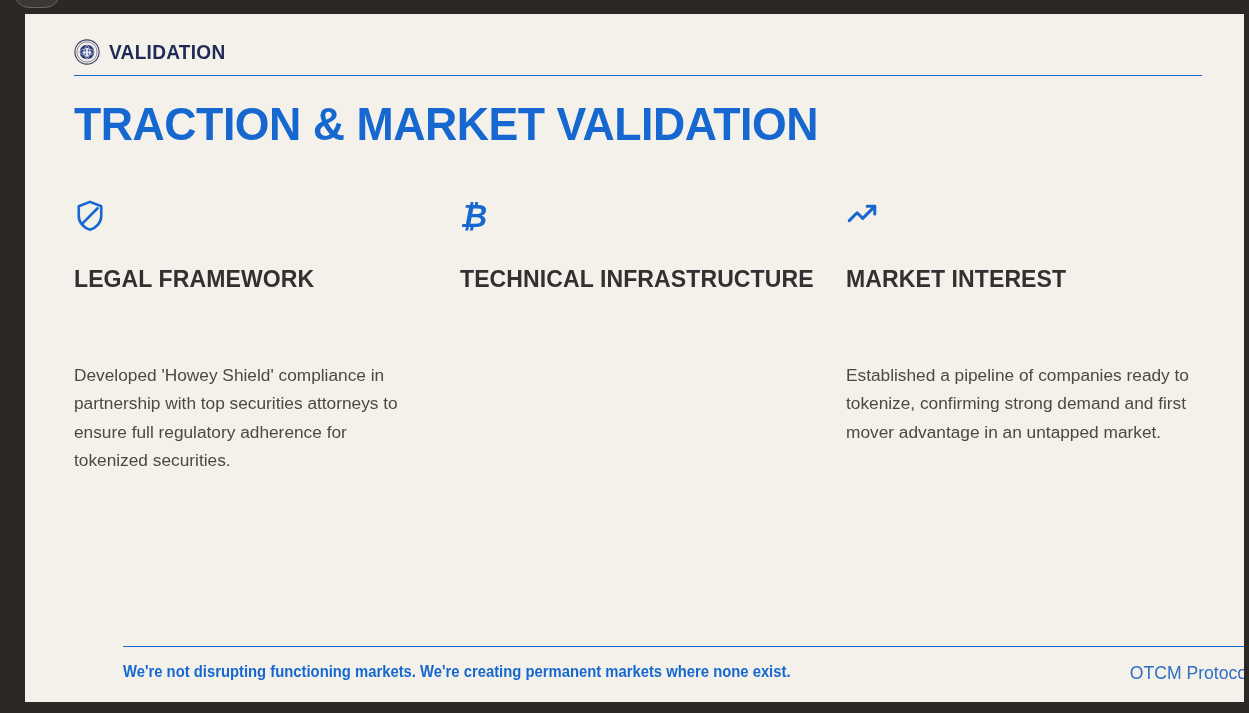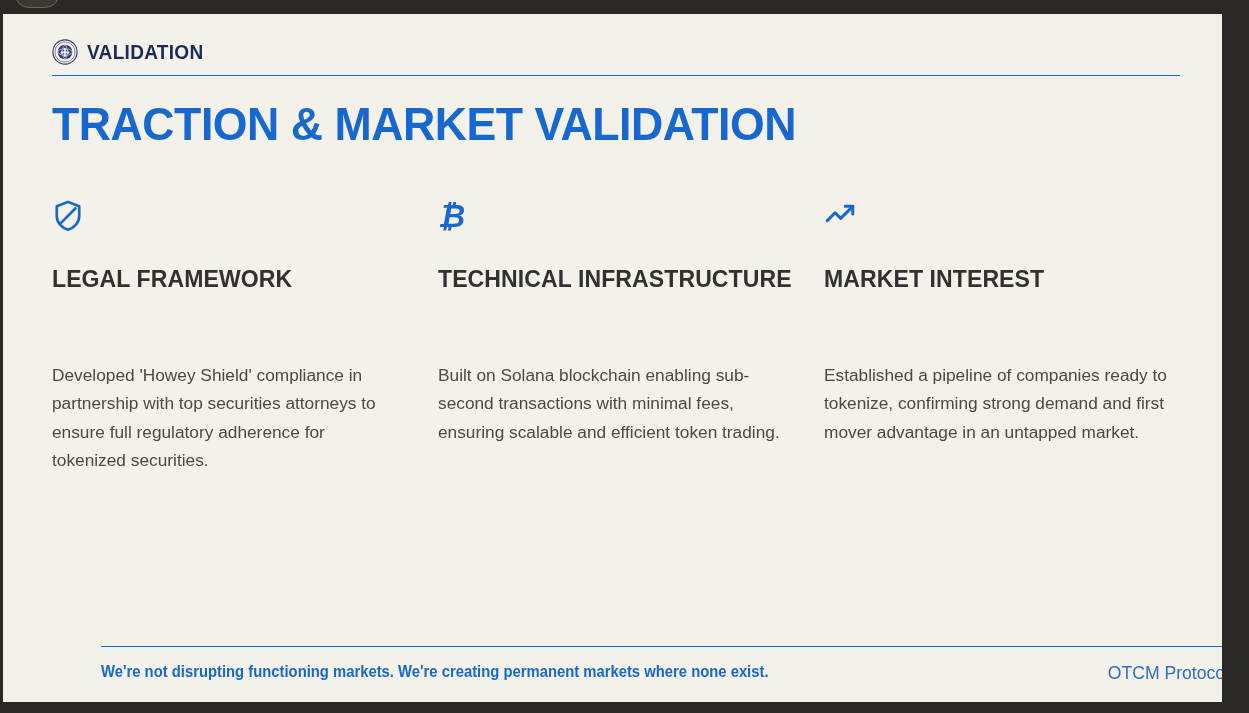--- a/index.html
+++ b/index.html
@@ -28,21 +28,21 @@
     width: 46px;
     height: 30px;
     border: 1.5px solid #6c6662;
     border-radius: 15px;
     background: #3a3734;
   }
 
   
   #slide {
     position: absolute;
-    left: 3px;
+    left: 25px;
     top: 14px;
     width: 1219px;
     height: 688px;
     background: #f4f1ea;
     overflow: hidden;
   }
 
   #slide-inner {
     position: absolute;
     left: 49px;
@@ -218,21 +218,20 @@
           </div>
           <div class="col-heading">LEGAL FRAMEWORK</div>
           <p class="col-body">Developed 'Howey Shield' compliance in partnership with top securities attorneys to ensure full regulatory adherence for tokenized securities.</p>
         </div>
 
         <div class="column" id="col-2">
           <div class="col-icon">
             <span class="btc-glyph">₿</span>
           </div>
           <div class="col-heading">TECHNICAL INFRASTRUCTURE</div>
-          <p class="col-body">Built on Solana blockchain enabling sub-second transactions with minimal fees, ensuring scalable and efficient token trading.</p>
         </div>
 
         <div class="column" id="col-3">
           <div class="col-icon">
             <svg width="34" height="34" viewBox="0 0 26 26" fill="none" stroke="#1668d0" stroke-width="2.3" stroke-linecap="round" stroke-linejoin="round" aria-hidden="true">
               <polyline points="2.5,16.5 8.5,10.5 12.8,14.8 22,5.6"></polyline>
               <polyline points="16.2,5.6 22,5.6 22,11.4"></polyline>
             </svg>
           </div>
           <div class="col-heading">MARKET INTEREST</div>

